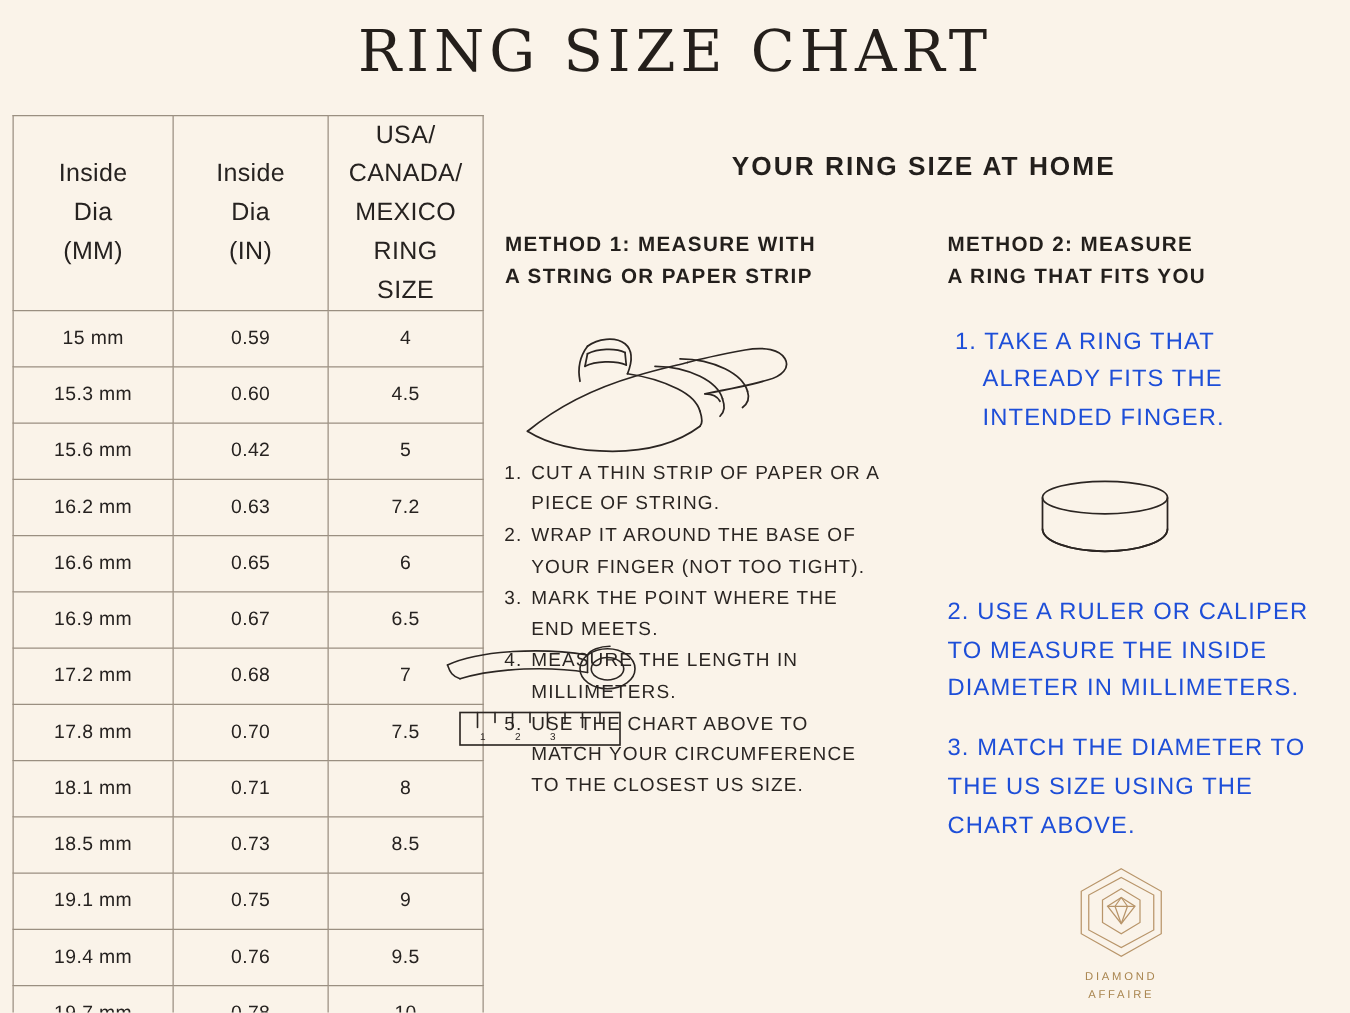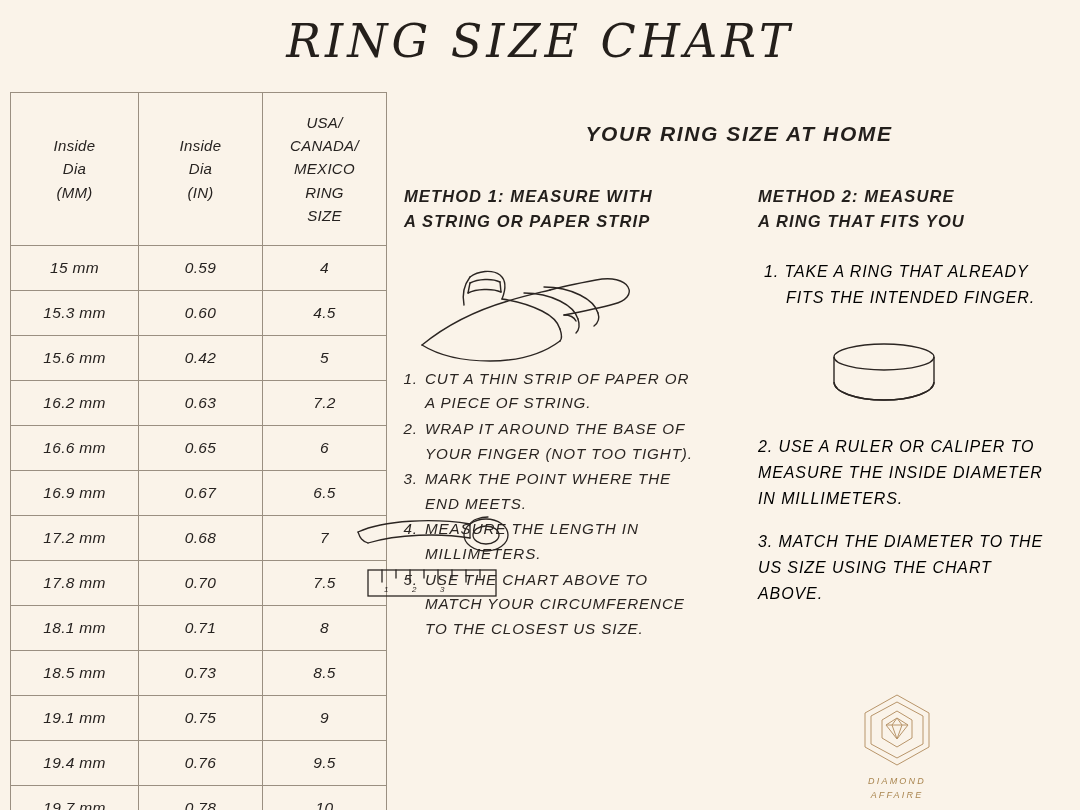--- a/index.html
+++ b/index.html
@@ -12,21 +12,20 @@
     background: #faf3e9;
     font-family: "Liberation Sans", sans-serif;
     color: #231f1c;
     overflow: hidden;
     position: relative;
   }
   .page {
     position: relative;
     width: 976px;
     height: 810px;
-    font-style: italic;
   }
 
   
   .title {
     position: absolute;
     top: 14px;
     left: 0;
     width: 1080px;
     text-align: center;
     font-family: "DejaVu Serif", serif;
@@ -58,22 +57,22 @@
     color: #262220;
     font-family: "Liberation Sans", sans-serif;
     padding: 0;
     height: 44px;
     vertical-align: middle;
   }
   table.size-table th {
     font-weight: 400;
     height: 124px;
     line-height: 1.55;
-    font-size: 15px;
-    padding: 14px 6px;
+    font-size: 20px;
+    padding: 0 6px;
   }
   table.size-table col.c1 { width: 128px; }
   table.size-table col.c2 { width: 124px; }
   table.size-table col.c3 { width: 124px; }
 
   
   .right {
     position: absolute;
     left: 396px;
     top: 118px;
@@ -119,21 +118,21 @@
   ol.steps {
     margin: 0;
     padding-left: 19px;
     font-size: 15.2px;
     letter-spacing: 0.9px;
     line-height: 1.62;
     color: #2a2522;
   }
   ol.steps li { margin-bottom: 1px; padding-left: 2px; }
 
-  .m2-steps { font-size: 16px; letter-spacing: 0.9px; line-height: 1.62; color: #000000; }
+  .m2-steps { font-size: 19px; letter-spacing: 0.9px; line-height: 1.62; color: #1d4ed8; }
   .m2-step { margin-bottom: 17px; }
   .m2-step.indent1 { padding-left: 22px; text-indent: -22px; margin-left: 6px; }
 
   .caliper-art { position: absolute; left: 354px; top: 508px; }
 
   
   .logo {
     position: absolute;
     right: 16px;
     bottom: 8px;

